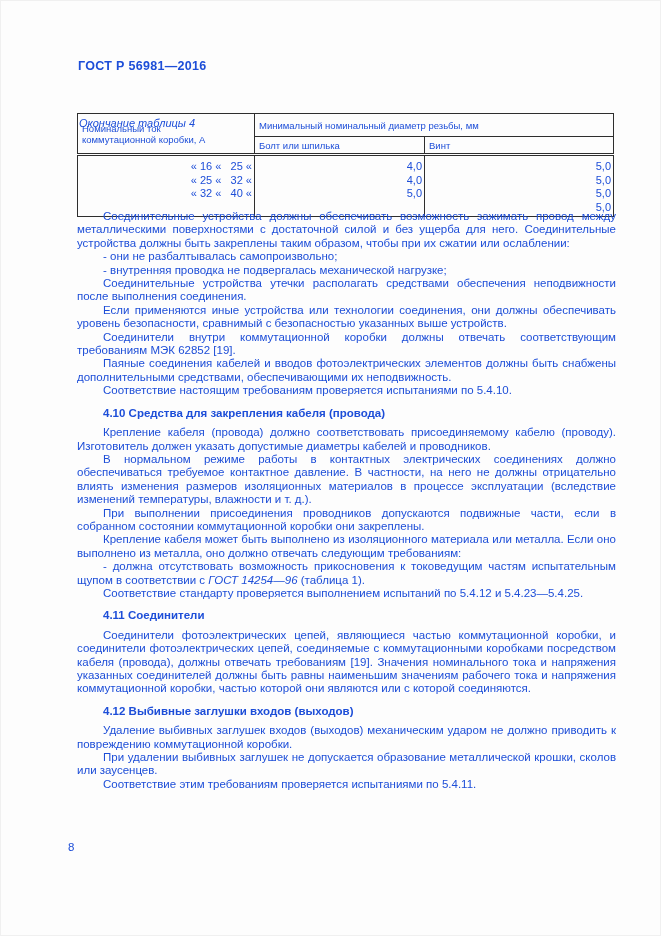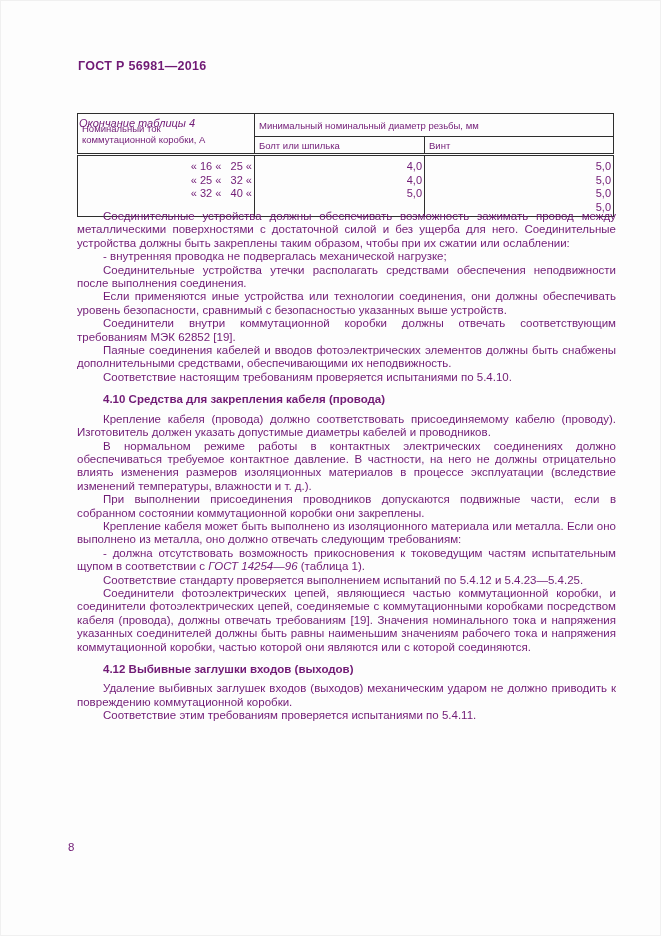--- a/index.html
+++ b/index.html
@@ -1,21 +1,21 @@
 <!DOCTYPE html>
 <html lang="ru"><head>
 <meta charset="utf-8">
 <style>
   html,body { margin:0; padding:0; background:#ffffff; }
   .page {
     position:relative;
     width:661px; height:936px;
     background:#fdfdfd;
     font-family:"Liberation Sans", sans-serif;
-    color:#701a75;
+    color:#1d4ed8;
     box-shadow: inset 0 0 0 1px #f0f0f0;
     overflow:hidden;
   }
   .doc-code {
     position:absolute; left:78px; top:59px;
     font-size:12.5px; font-weight:bold; letter-spacing:0.3px;
   }
   .caption {
     position:absolute; left:79px; top:89px;
     font-size:11px; font-style:italic;margin-top:28px;
@@ -93,37 +93,40 @@
           <div class="tline">5,0</div>
           <div class="tline">5,0</div>
           <div class="tline">5,0</div>
         </td>
       </tr>
     </tbody>
   </table>
 
   <div class="content">
     <p class="para">Соединительные устройства должны обеспечивать возможность зажимать провод между металлическими поверхностями с достаточной силой и без ущерба для него. Соединительные устройства должны быть закреплены таким образом, чтобы при их сжатии или ослаблении:</p>
+    <p class="para">- они не разбалтывалась самопроизвольно;</p>
     <p class="para">- внутренняя проводка не подвергалась механической нагрузке;</p>
     <p class="para">Соединительные устройства утечки располагать средствами обеспечения неподвижности после выполнения соединения.</p>
     <p class="para">Если применяются иные устройства или технологии соединения, они должны обеспечивать уровень безопасности, сравнимый с безопасностью указанных выше устройств.</p>
     <p class="para">Соединители внутри коммутационной коробки должны отвечать соответствующим требованиям МЭК 62852 [19].</p>
     <p class="para">Паяные соединения кабелей и вводов фотоэлектрических элементов должны быть снабжены дополнительными средствами, обеспечивающими их неподвижность.</p>
     <p class="para">Соответствие настоящим требованиям проверяется испытаниями по 5.4.10.</p>
 
     <p class="h">4.10 Средства для закрепления кабеля (провода)</p>
     <p class="para">Крепление кабеля (провода) должно соответствовать присоединяемому кабелю (проводу). Изготовитель должен указать допустимые диаметры кабелей и проводников.</p>
     <p class="para">В нормальном режиме работы в контактных электрических соединениях должно обеспечиваться требуемое контактное давление. В частности, на него не должны отрицательно влиять изменения размеров изоляционных материалов в процессе эксплуатации (вследствие изменений температуры, влажности и т. д.).</p>
     <p class="para">При выполнении присоединения проводников допускаются подвижные части, если в собранном состоянии коммутационной коробки они закреплены.</p>
     <p class="para">Крепление кабеля может быть выполнено из изоляционного материала или металла. Если оно выполнено из металла, оно должно отвечать следующим требованиям:</p>
     <p class="para"><span>- должна отсутствовать возможность прикосновения к токоведущим частям испытательным щупом в соответствии с </span><span class="ref">ГОСТ 14254—96</span><span> (таблица 1).</span></p>
     <p class="para">Соответствие стандарту проверяется выполнением испытаний по 5.4.12 и 5.4.23—5.4.25.</p>
 
+    <p class="h">4.11 Соединители</p>
     <p class="para">Соединители фотоэлектрических цепей, являющиеся частью коммутационной коробки, и соединители фотоэлектрических цепей, соединяемые с коммутационными коробками посредством кабеля (провода), должны отвечать требованиям [19]. Значения номинального тока и напряжения указанных соединителей должны быть равны наименьшим значениям рабочего тока и напряжения коммутационной коробки, частью которой они являются или с которой соединяются.</p>
 
     <p class="h">4.12 Выбивные заглушки входов (выходов)</p>
     <p class="para">Удаление выбивных заглушек входов (выходов) механическим ударом не должно приводить к повреждению коммутационной коробки.</p>
+    <p class="para">При удалении выбивных заглушек не допускается образование металлической крошки, сколов или заусенцев.</p>
     <p class="para">Соответствие этим требованиям проверяется испытаниями по 5.4.11.</p>
   </div>
 
   <div class="page-num">8</div>
 
 </div>
 
 </body></html>

